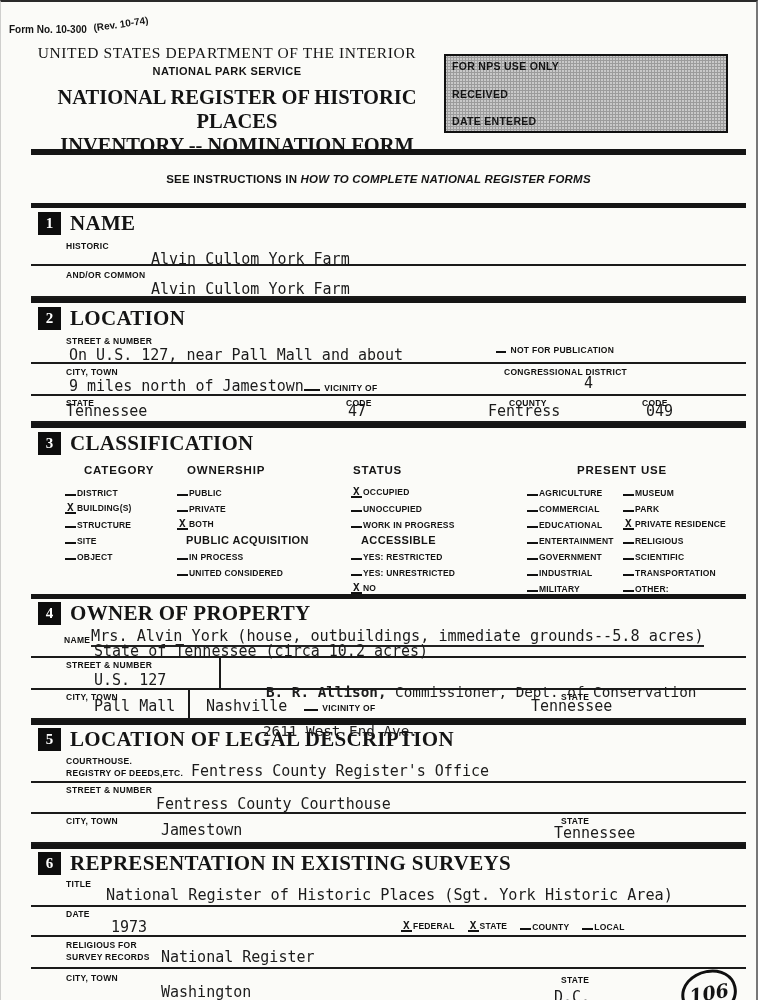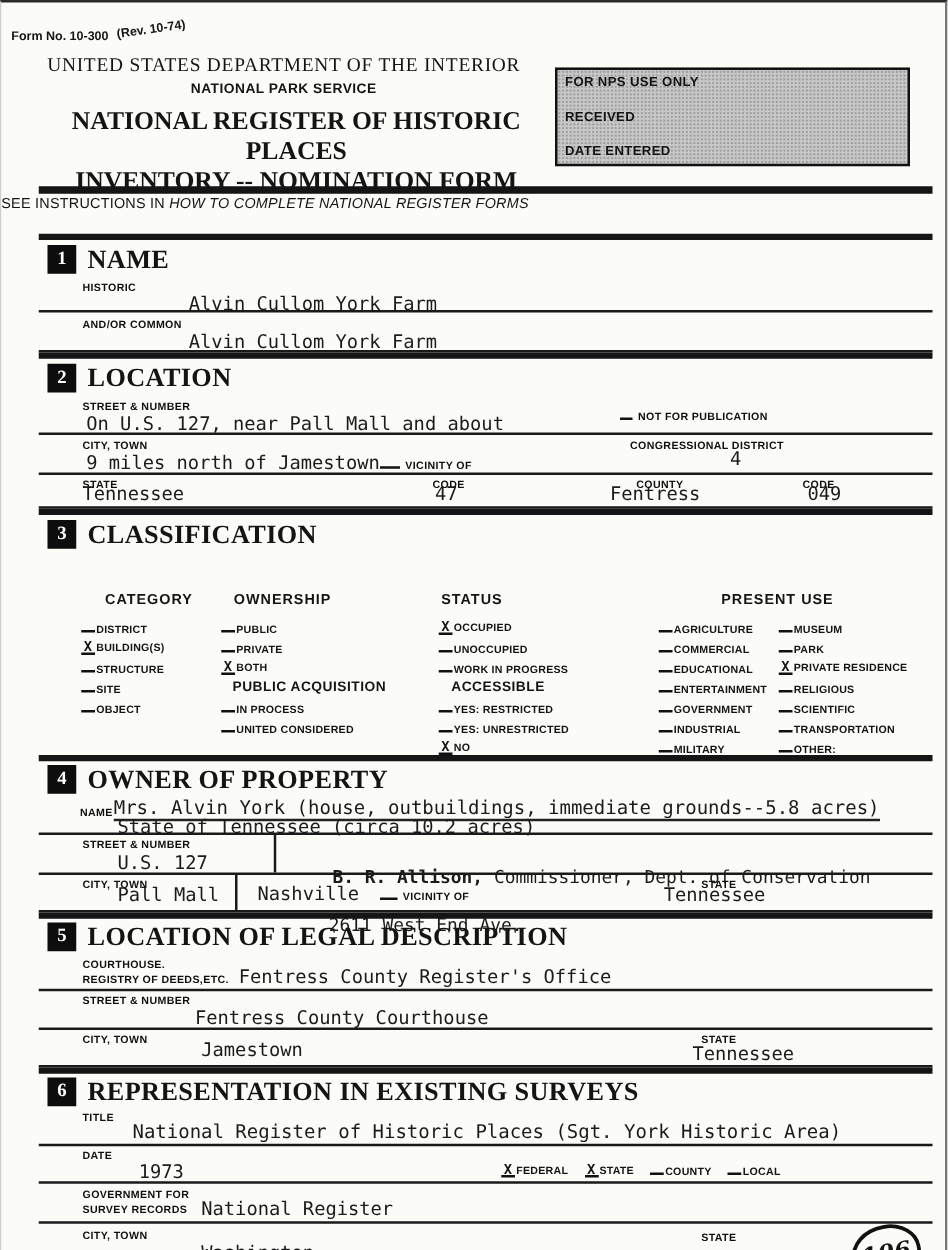--- a/index.html
+++ b/index.html
@@ -64,21 +64,21 @@
       <div>INVENTORY -- NOMINATION FORM</div>
     </div>
     <div class="npsbox">
       <div>FOR NPS USE ONLY</div>
       <div>RECEIVED</div>
       <div>DATE ENTERED</div>
     </div>
   </div>
 
   <div class="bar"></div>
-  <div style="height:30px; padding-top:2px; font-size:11.5px; font-weight:normal; letter-spacing:.2px;">
+  <div style="height:30px; text-align:center; padding-top:18px; font-size:11.5px; font-weight:bold; letter-spacing:.2px;">
     <div><span>SEE INSTRUCTIONS IN </span><span style="font-style:italic;">HOW TO COMPLETE NATIONAL REGISTER FORMS</span></div>
   </div>
   <div class="bar thin"></div>
 
   <div class="sech" style="height:30px;">
     <div class="num">1</div>
     <div class="sectitle">NAME</div>
   </div>
   <div class="row" style="height:28px; padding:3px 0 0 35px;">
     <div class="lbl">HISTORIC</div>
@@ -120,21 +120,21 @@
     <div class="abs val" style="left:457px; bottom:1px;">Fentress</div>
     <div class="abs lbl" style="left:611px; top:2px;">CODE</div>
     <div class="abs val" style="left:615px; bottom:1px;">049</div>
   </div>
   <div class="bar thin"></div>
 
   <div class="sech" style="height:30px;">
     <div class="num">3</div>
     <div class="sectitle">CLASSIFICATION</div>
   </div>
-  <div style="position:relative; height:136px;margin-top:26px;">
+  <div style="position:relative; height:136px;">
     <div class="abs colhead" style="left:83px; top:6px;">CATEGORY</div>
     <div class="abs" style="left:64px; top:26px;">
       <div class="ck"><span class="ckmark"></span><span>DISTRICT</span></div>
       <div class="ck"><span class="ckmark">X</span><span>BUILDING(S)</span></div>
       <div class="ck"><span class="ckmark"></span><span>STRUCTURE</span></div>
       <div class="ck"><span class="ckmark"></span><span>SITE</span></div>
       <div class="ck"><span class="ckmark"></span><span>OBJECT</span></div>
     </div>
     <div class="abs colhead" style="left:186px; top:6px;">OWNERSHIP</div>
     <div class="abs" style="left:176px; top:26px;">
@@ -245,21 +245,21 @@
     <div class="abs val" style="left:80px; top:11px;">1973</div>
     <div class="abs" style="left:370px; top:11px; display:flex; gap:13px;">
       <span class="ck"><span class="ckmark">X</span><span>FEDERAL</span></span>
       <span class="ck"><span class="ckmark">X</span><span>STATE</span></span>
       <span class="ck"><span class="ckmark"></span><span>COUNTY</span></span>
       <span class="ck"><span class="ckmark"></span><span>LOCAL</span></span>
     </div>
   </div>
   <div class="row" style="height:32px;">
     <div class="abs" style="left:35px; top:3px;">
-      <div class="lbl">GOVERNMENT FOR</div>
+      <div class="lbl">RELIGIOUS FOR</div>
       <div class="lbl" style="margin-top:2px;">SURVEY RECORDS</div>
     </div>
     <div class="abs val" style="left:130px; top:11px;">National Register</div>
   </div>
   <div class="row" style="height:40px; border-bottom-width:2px;">
     <div class="abs lbl" style="left:35px; top:4px;">CITY, TOWN</div>
     <div class="abs val" style="left:130px; bottom:6px;">Washington</div>
     <div class="abs lbl" style="left:530px; top:6px;">STATE</div>
     <div class="abs val" style="left:523px; bottom:1px;">D.C.</div>
     <div class="circle106" style="left:650px; top:1px;">

